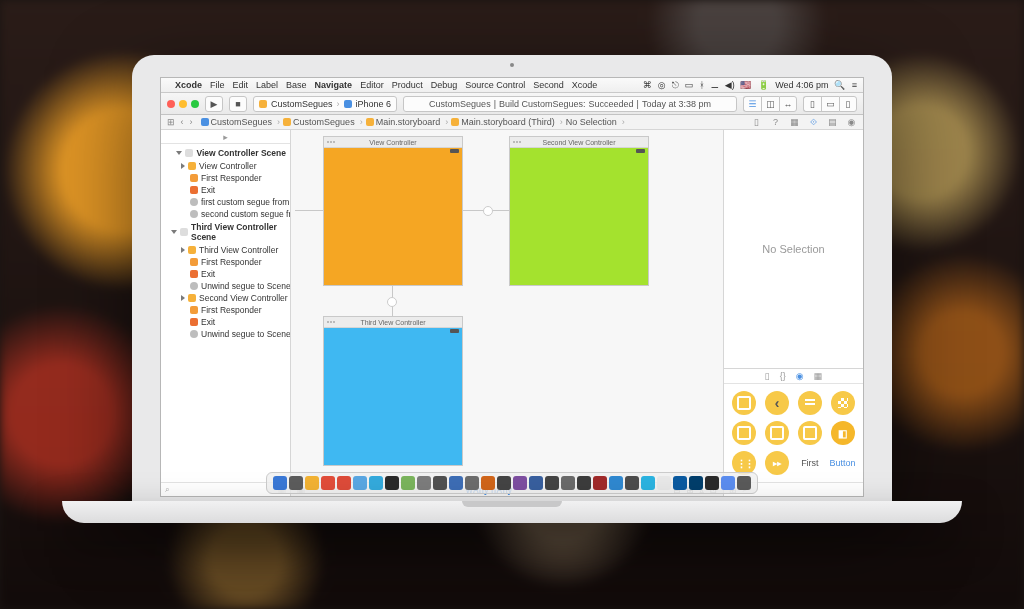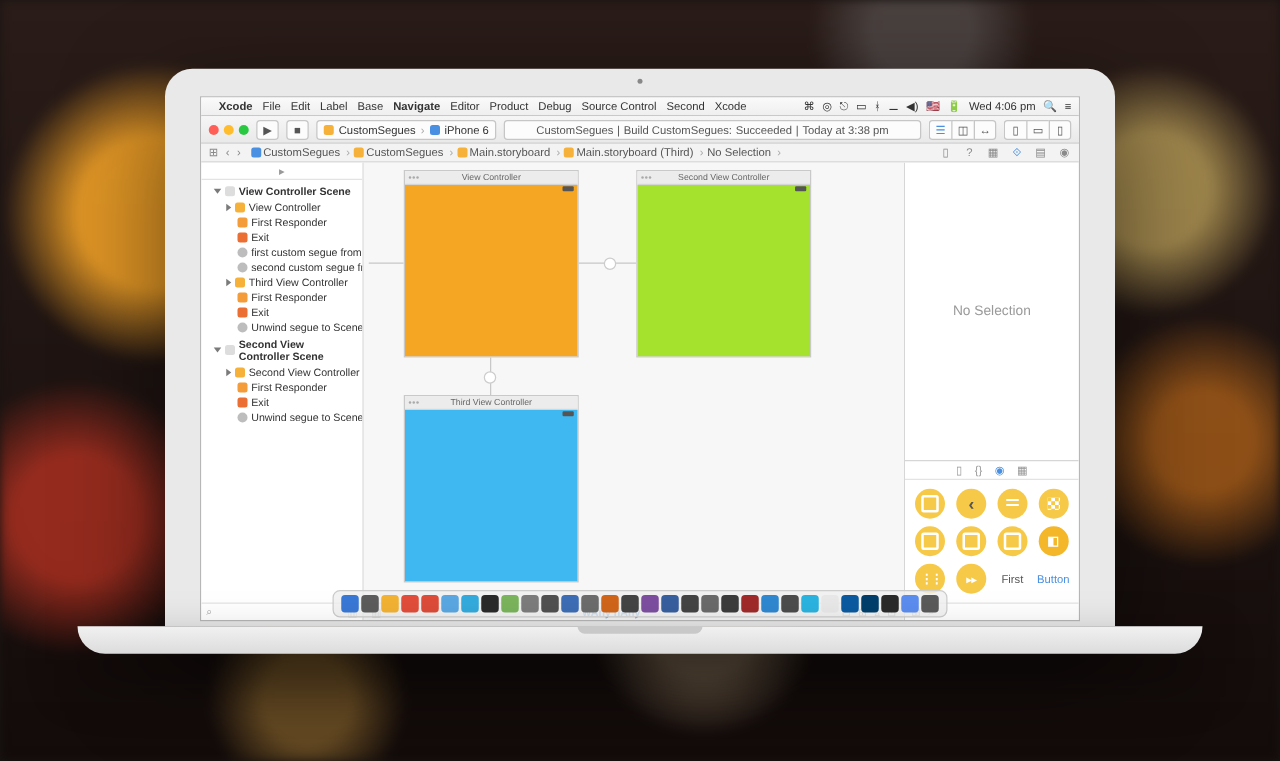--- a/index.html
+++ b/index.html
@@ -95,21 +95,21 @@
   .jumpbar .crumb::after{content:"›";margin:0 3px;color:#aaa;}
   .jumpbar .crumb:last-child::after{content:"";}
   .jumpbar .right{margin-left:auto;display:flex;gap:8px;color:#8a8a8a;}
   .ric{width:11px;text-align:center;}
 
   
   .main { flex:1; display:flex; overflow:hidden;}
   .nav { width:130px;border-right:1px solid #d6d6d6;background:#fff;font-size:8.5px;overflow:hidden;display:flex;flex-direction:column;}
   .nav-head{height:14px;border-bottom:1px solid #e3e3e3;display:flex;align-items:center;justify-content:space-around;color:#999;font-size:9px;}
   .nav-body{flex:1;overflow:hidden;padding:2px 0;}
-  .scene-h{font-weight:700;padding:2px 4px 2px 10px;display:flex;align-items:center;gap:3px;}
+  .scene-h{font-weight:700;padding:2px 4px 2px 10px;display:flex;align-items:center;gap:3px;justify-content:flex-end;}
   .tri{display:inline-block;width:0;height:0;border-left:3px solid transparent;border-right:3px solid transparent;}
   .tri.d{border-top:4px solid #7a7a7a;}
   .tri.r{border-top:3px solid transparent;border-bottom:3px solid transparent;border-left:4px solid #7a7a7a;border-right:none;}
   .row{padding:1px 2px 1px 20px;display:flex;align-items:center;gap:3px;white-space:nowrap;overflow:hidden;text-overflow:ellipsis;}
   .sq-ic{width:8px;height:8px;border-radius:2px;flex:none;}
   .ic-vc{background:#f6b13a;} .ic-fr{background:#f39c39;} .ic-ex{background:#eb6f32;} .ic-seg{background:#bdbdbd;border-radius:50%;}
   .nav-foot{height:14px;border-top:1px solid #e3e3e3;display:flex;align-items:center;padding:0 4px;color:#aaa;}
   .nav-foot .filter{flex:1;font-size:8px;color:#bbb;}
 
   .canvas { flex:1;background:#f7f7f7;position:relative;overflow:hidden;}
@@ -294,44 +294,44 @@
               <div class="row">
                 <span class="tri " style="visibility: hidden;"></span>
                 <span class="sq-ic ic-seg"></span>
                 <span>first custom segue from View Co...</span>
               </div>
               <div class="row">
                 <span class="tri " style="visibility: hidden;"></span>
                 <span class="sq-ic ic-seg"></span>
                 <span>second custom segue from View...</span>
               </div>
+              <div class="scene-h">
+                <span class="tri d"></span>
+                <span class="sq-ic" style="background:#ddd"></span>
+                <span>Third View Controller Scene</span>
+              </div>
               <div class="row">
                 <span class="tri r" style="visibility: visible;"></span>
                 <span class="sq-ic ic-vc"></span>
                 <span>Third View Controller</span>
               </div>
               <div class="row">
                 <span class="tri " style="visibility: hidden;"></span>
                 <span class="sq-ic ic-fr"></span>
                 <span>First Responder</span>
               </div>
               <div class="row">
                 <span class="tri " style="visibility: hidden;"></span>
                 <span class="sq-ic ic-ex"></span>
                 <span>Exit</span>
               </div>
               <div class="row">
                 <span class="tri " style="visibility: hidden;"></span>
                 <span class="sq-ic ic-seg"></span>
                 <span>Unwind segue to Scene Exit Pla...</span>
-              </div>
-              <div class="scene-h">
-                <span class="tri d"></span>
-                <span class="sq-ic" style="background:#ddd"></span>
-                <span>Second View Controller Scene</span>
               </div>
               <div class="row">
                 <span class="tri r" style="visibility: visible;"></span>
                 <span class="sq-ic ic-vc"></span>
                 <span>Second View Controller</span>
               </div>
               <div class="row">
                 <span class="tri " style="visibility: hidden;"></span>
                 <span class="sq-ic ic-fr"></span>
                 <span>First Responder</span>

